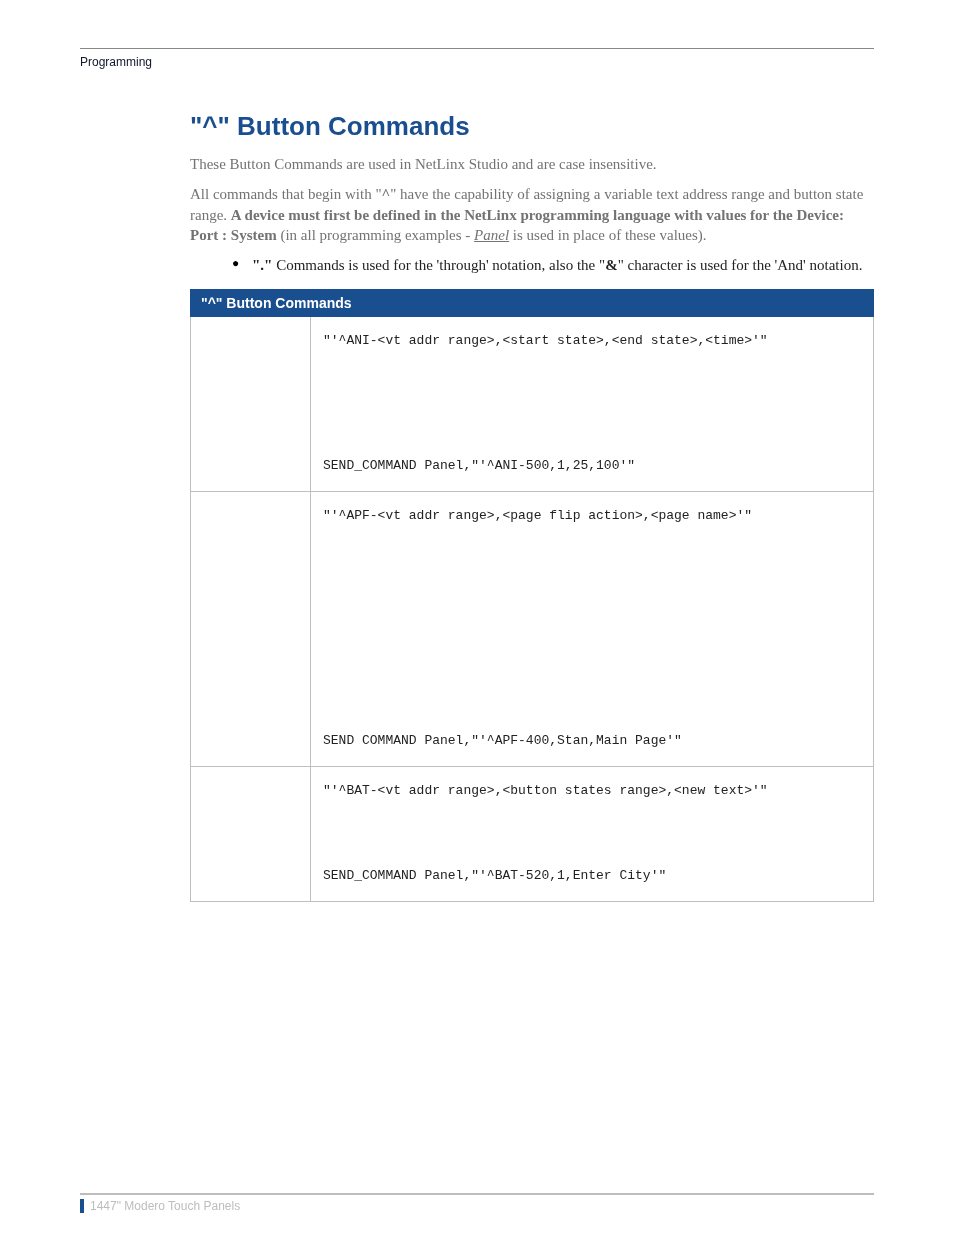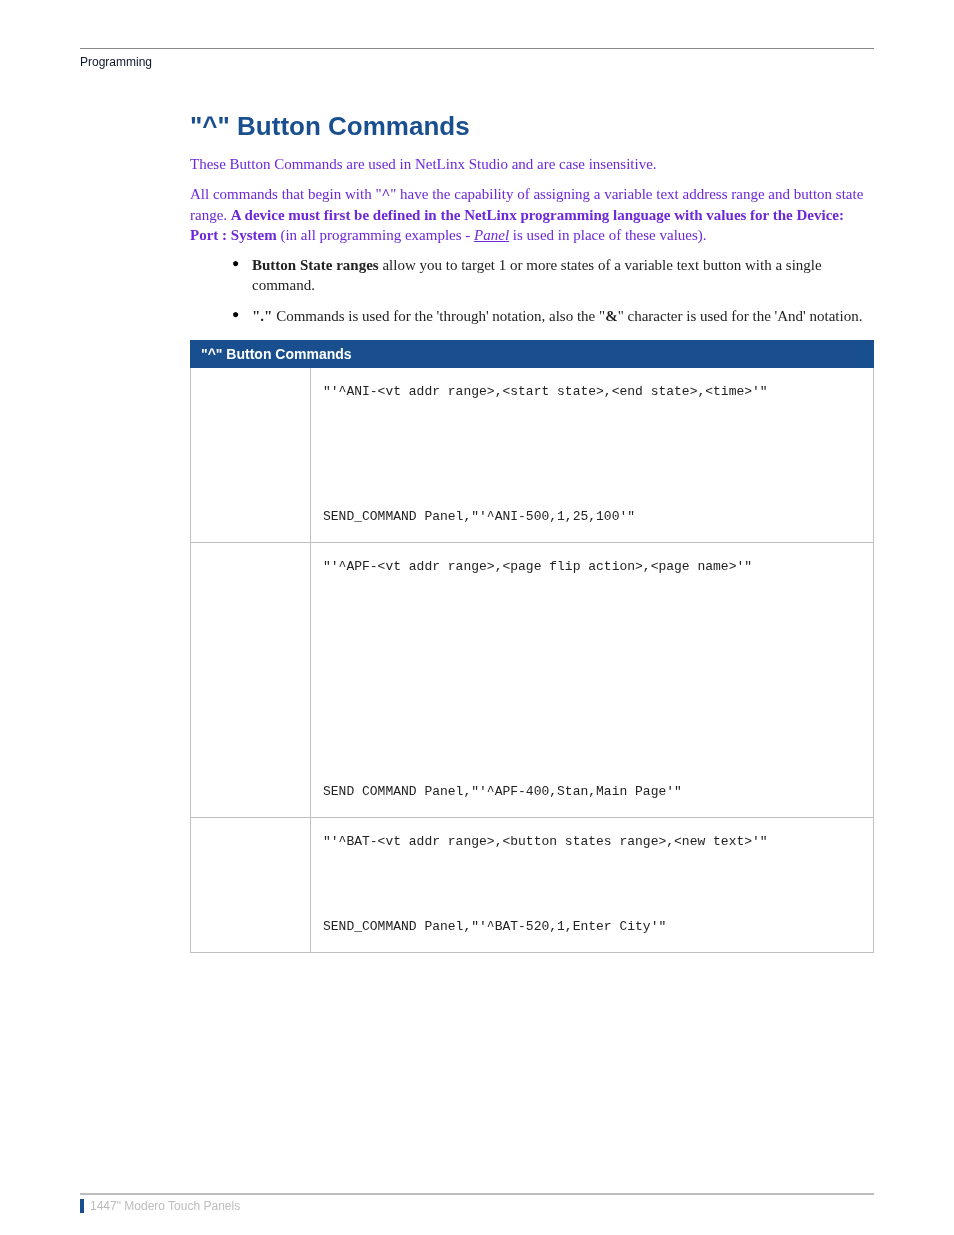--- a/index.html
+++ b/index.html
@@ -30,21 +30,21 @@
     font-family: Arial, Helvetica, sans-serif;
     color: #1a4f8f;
     font-size: 26px;
     font-weight: bold;
     margin-bottom: 12px;
   }
   p.body {
     font-size: 15px;
     line-height: 1.35;
     margin-bottom: 10px;
-    color: #6d28d9;
+    color: #737373;
   }
   p.body .bold { font-weight: bold; }
   p.body .ital { font-style: italic; text-decoration: underline; }
   ul.bullets {
     list-style: none;
     margin: 4px 0 14px 42px;
   }
   ul.bullets li {
     position: relative;
     padding-left: 20px;
@@ -126,23 +126,20 @@
   <h1 class="section-title">"^" Button Commands</h1>
 
   <p class="body">These Button Commands are used in NetLinx Studio and are case insensitive.</p>
 
   <p class="body">
     <span>All commands that begin with "</span><span class="bold">^</span><span>" have the capability of assigning a variable text address range and button state range. </span><span class="bold">A device must first be defined in the NetLinx programming language with values for the Device: Port : System</span><span> (in all programming examples - </span><span class="ital">Panel</span><span> is used in place of these values).</span>
   </p>
 
   <ul class="bullets">
     <li>
-      <span class="bold">Button State ranges</span><span> allow you to target 1 or more states of a variable text button with a single command.</span>
-    </li>
-    <li>
       <span class="bold">"."</span><span> Commands is used for the 'through' notation, also the "</span><span class="bold">&amp;</span><span>" character is used for the 'And' notation.</span>
     </li>
   </ul>
 
   <table class="cmd-table">
     <tbody>
         <tr>
       <th colspan="2">"^" Button Commands</th>
     </tr>
 

